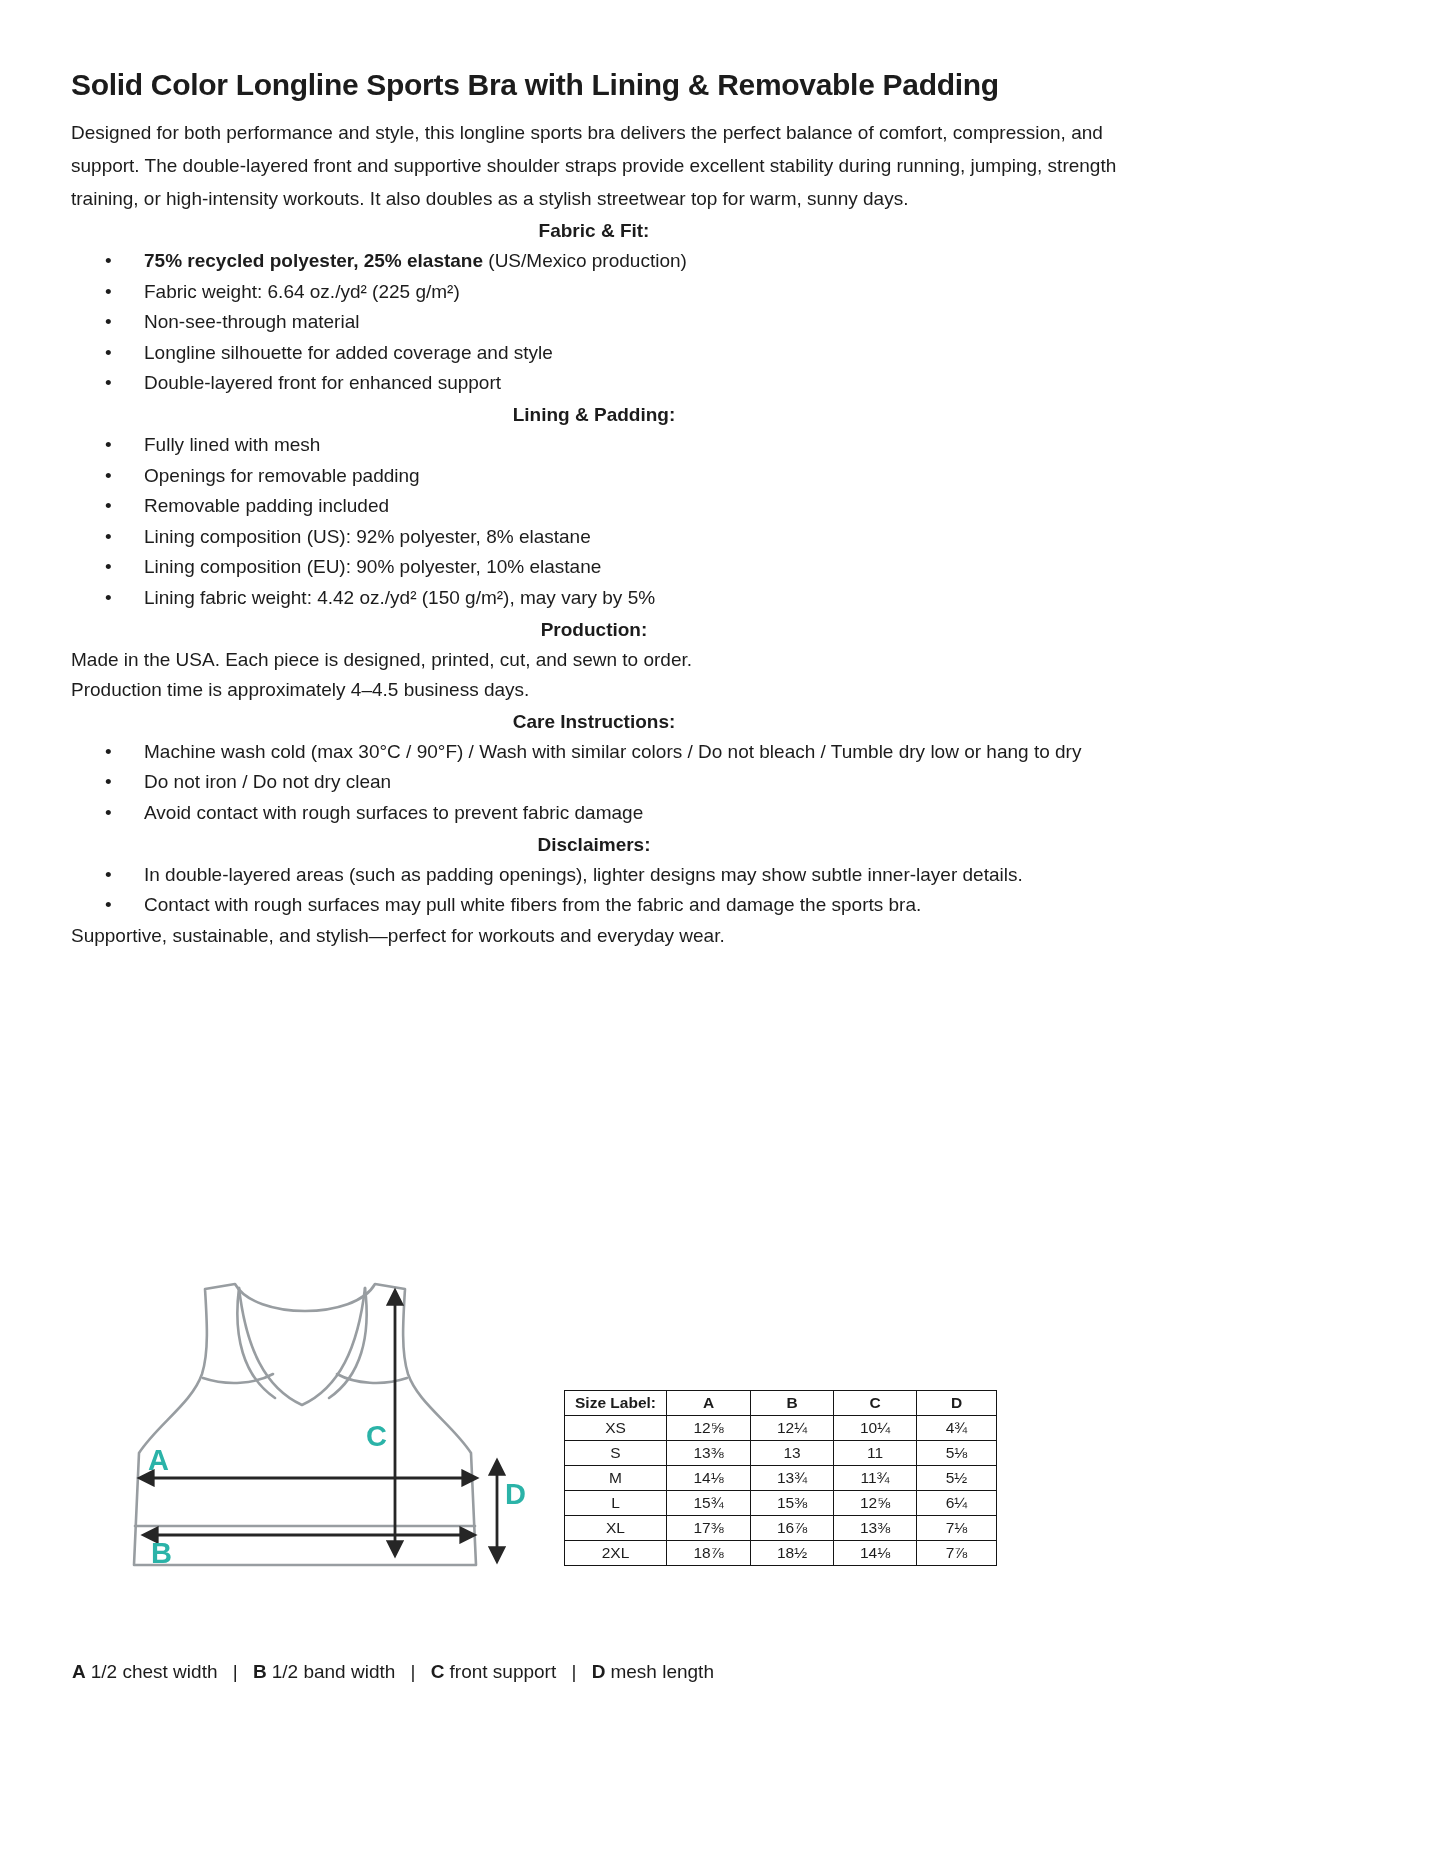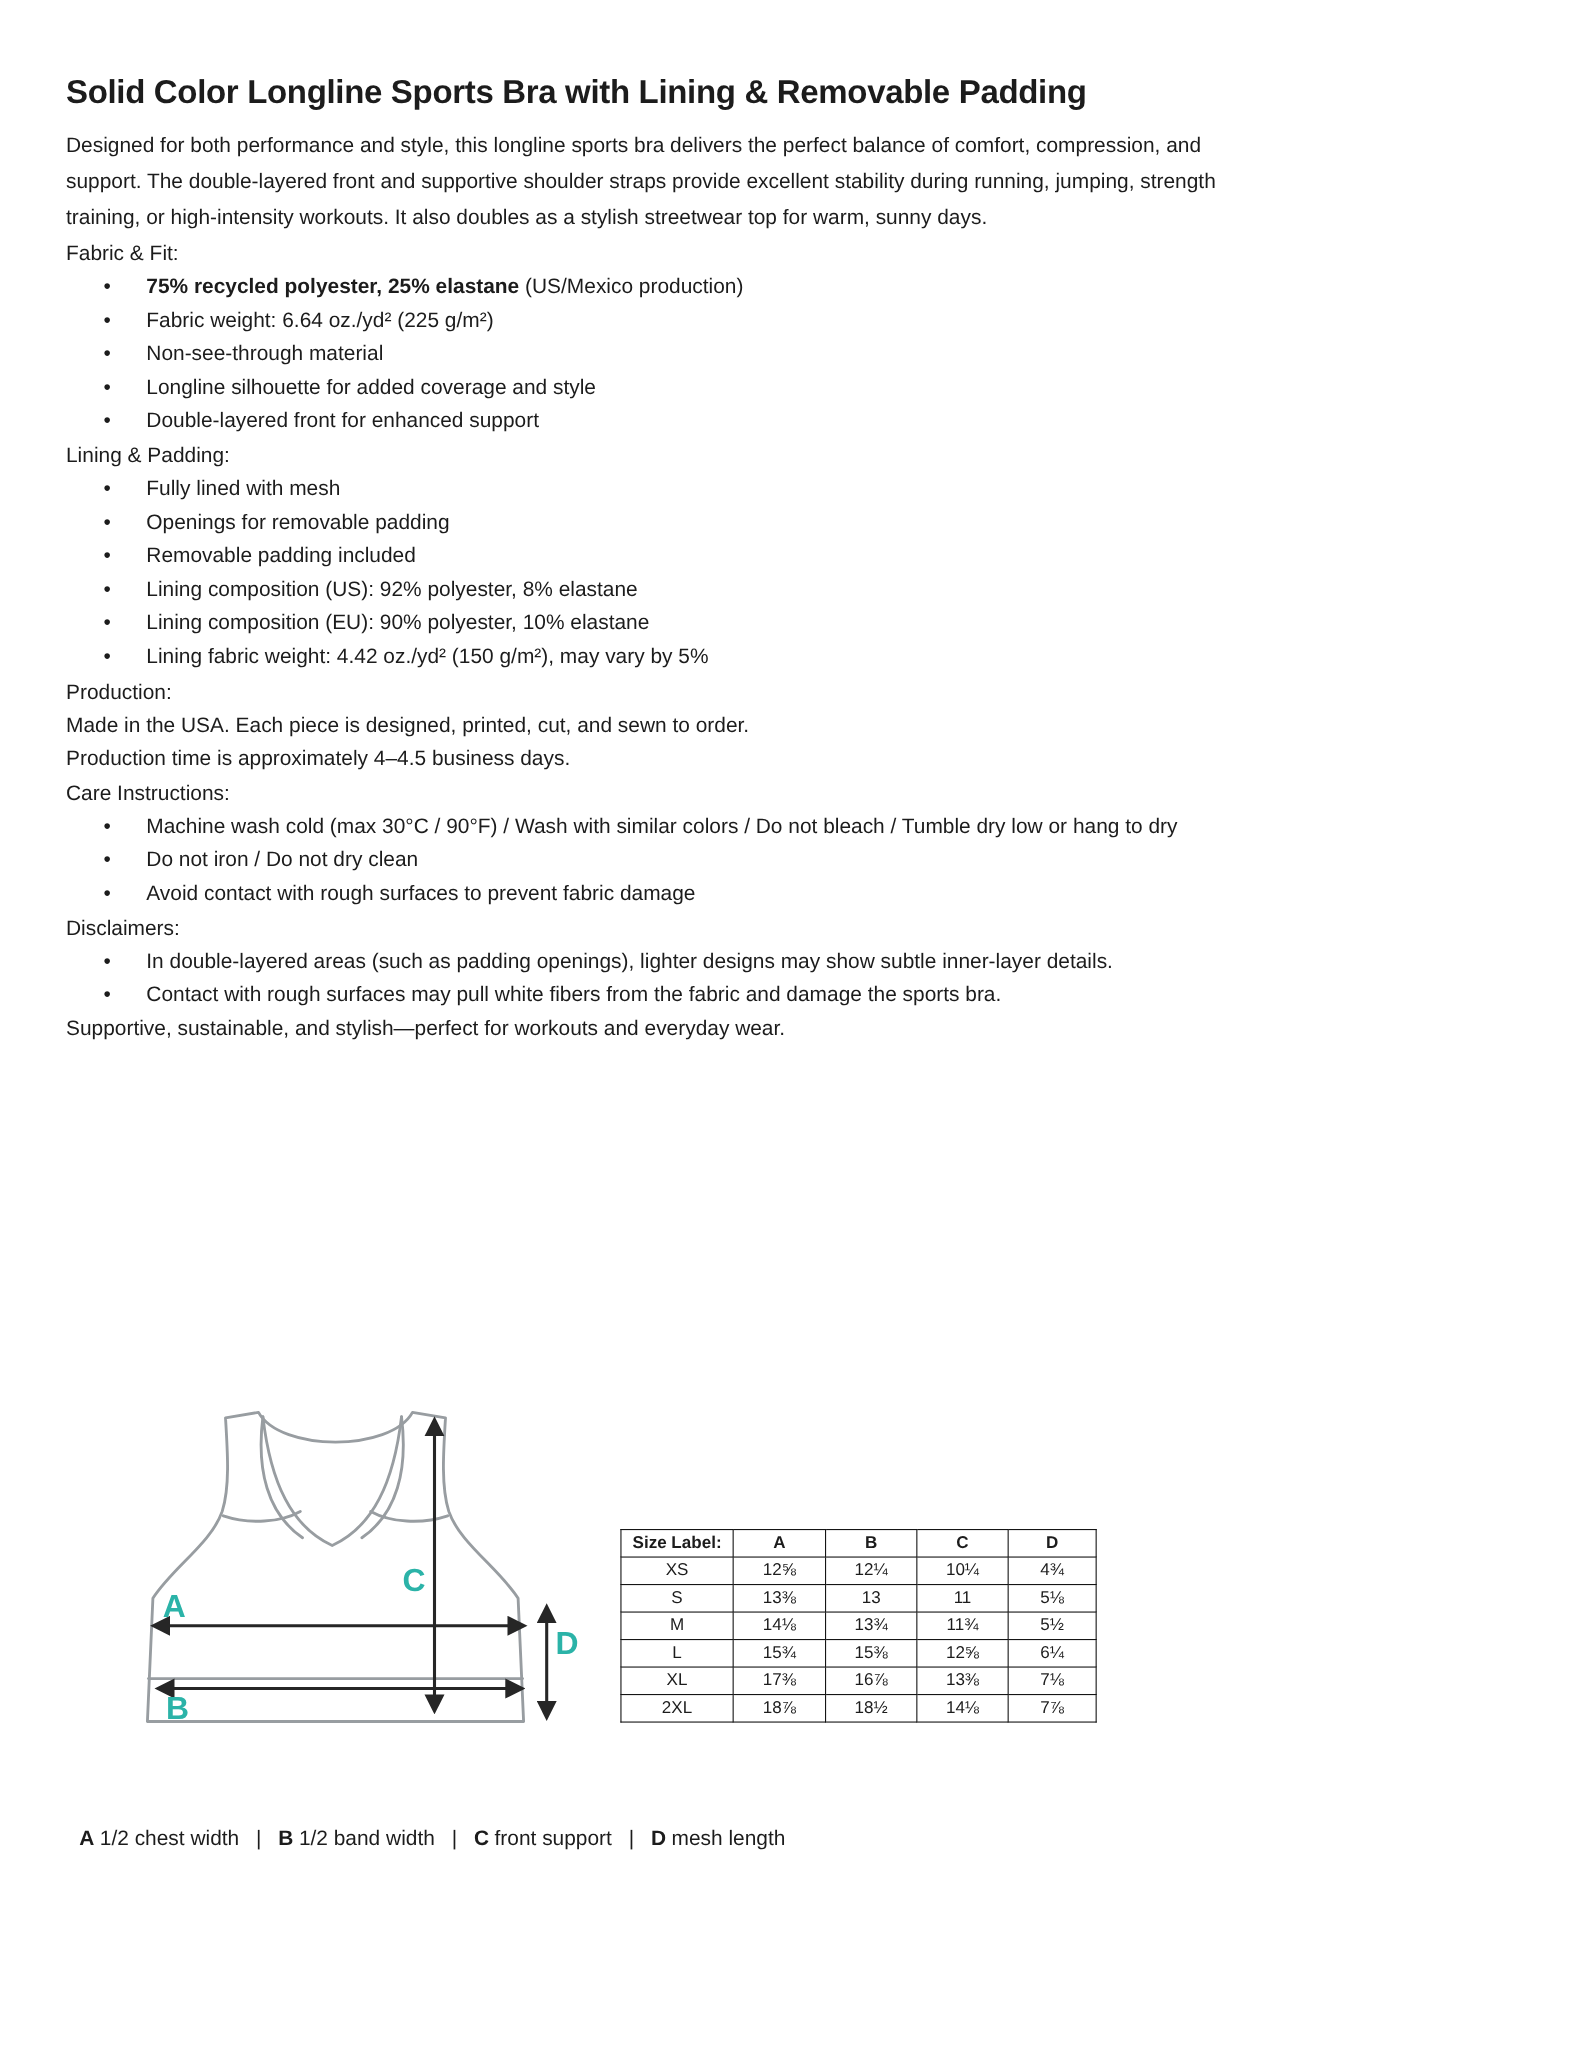--- a/index.html
+++ b/index.html
@@ -1,24 +1,24 @@
 <!DOCTYPE html>
 <html><head>
 <meta charset="utf-8">
 <style>
   html,body{margin:0;padding:0;}
   body{
     width:1445px;height:1870px;background:#ffffff;
     font-family:"Liberation Sans", sans-serif;color:#1c1c1c;
     position:relative;overflow:hidden;
   }
-  .content{position:absolute;left:60px;top:66px;width:1046px;}
+  .content{position:absolute;left:71px;top:66px;width:1046px;}
   h1{font-size:30px;line-height:38px;margin:0 0 12px 0;letter-spacing:-0.3px;font-weight:bold;}
   .intro{font-size:19px;line-height:33px;margin:0;}
-  .sect-heading{font-size:19px;line-height:31px;margin:0;font-weight:normal;}
+  .sect-heading{font-size:19px;line-height:31px;margin:0;font-weight:bold;text-align:center;}
   ul{margin:0;padding:0;list-style:none;}
   li{font-size:19px;line-height:30.6px;padding-left:73px;position:relative;}
   li::before{content:"\2022";position:absolute;left:34px;top:0;}
   .para{font-size:19px;line-height:30.6px;margin:0;}
   .b{font-weight:bold;}
   
   .diagram-svg{position:absolute;left:105px;top:1276px;}
   .size-table{position:absolute;left:564px;top:1390px;border-collapse:collapse;table-layout:fixed;}
   .size-table td,.size-table th{
     border:1.7px solid #151515;text-align:center;vertical-align:middle;

